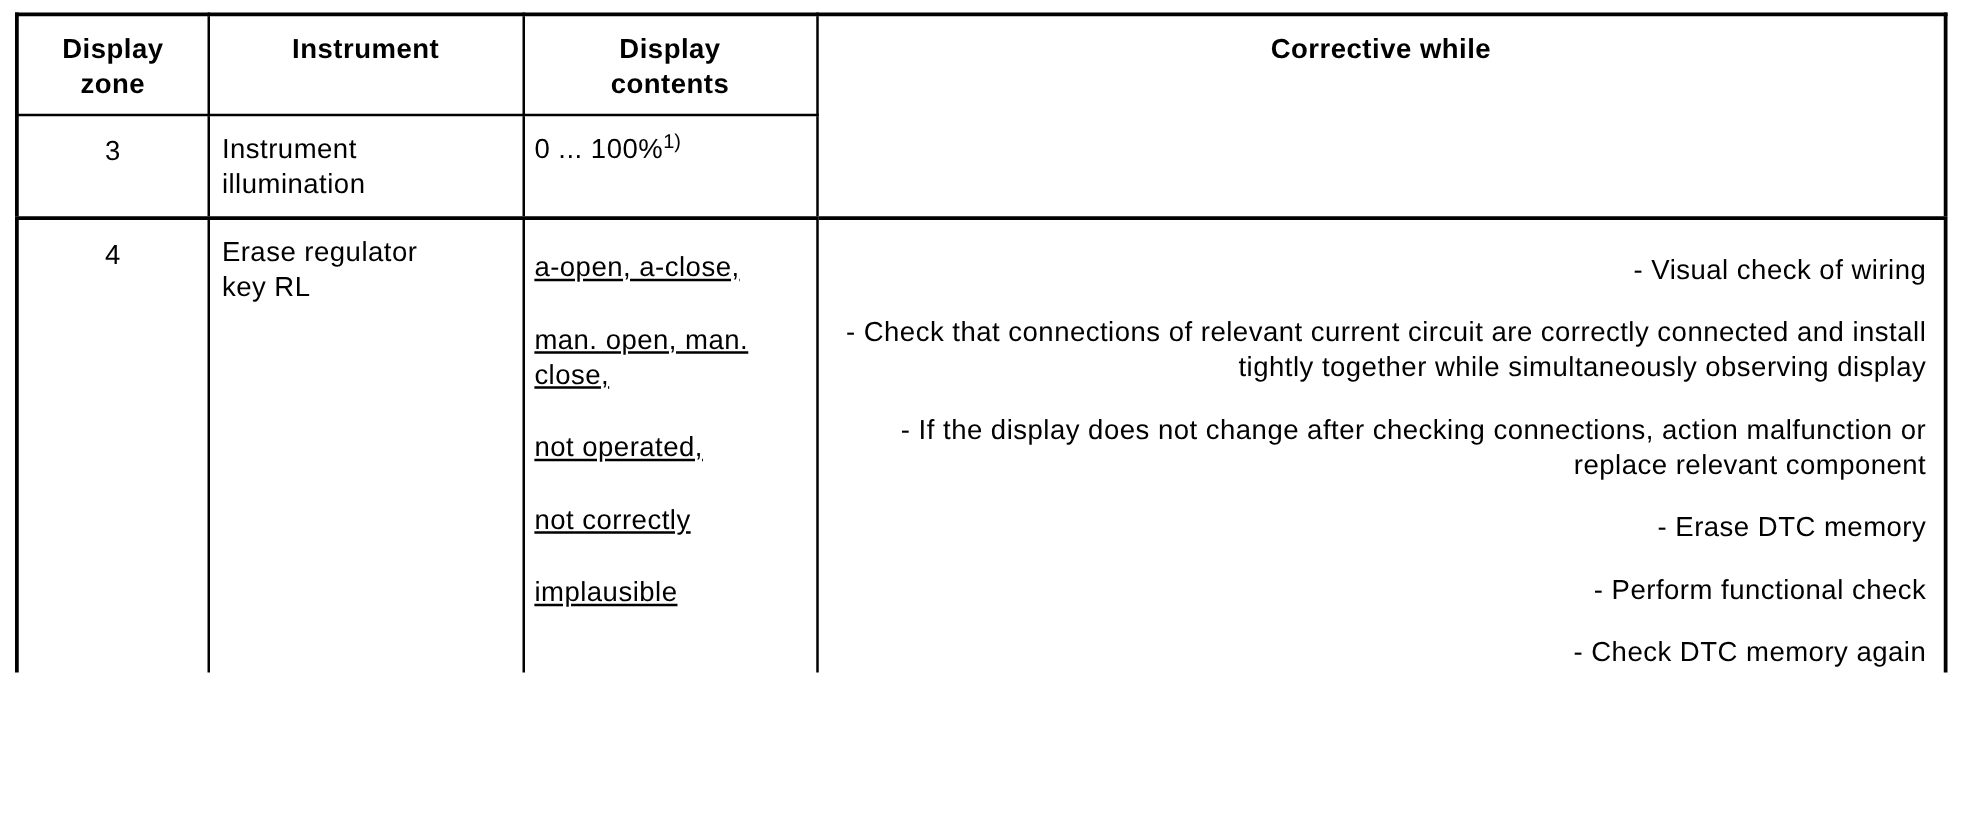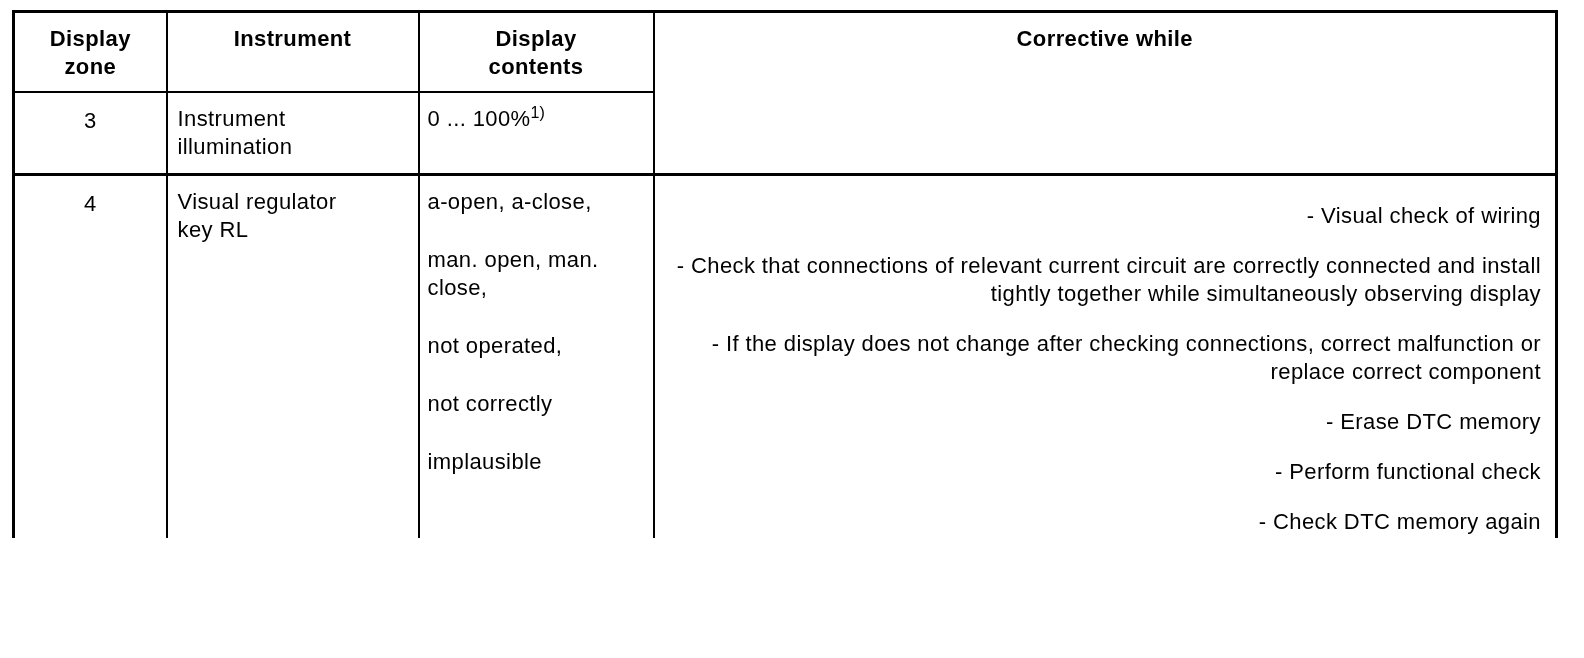--- a/index.html
+++ b/index.html
@@ -53,21 +53,22 @@
   td.cell-designation {
     white-space: pre-line;
     padding-left: 10px;
     padding-top: 12px;
   }
   td.cell-contents {
     text-align: left;
     padding-top: 12px;
   }
   td.cell-contents p {
-    margin: 0 0 30px 0;
+    margin: 12px 0 30px 0;
+    text-decoration: underline;
   }
   td.cell-corrective {
     padding: 26px 14px 0 16px;
     text-align: left;
   }
   td.cell-corrective p {
     margin: 0 0 22px 0;
     text-align: right;
   }
   sup.fn-ref {
@@ -113,33 +114,33 @@
 
     <tr class="row-zone-3">
       <td class="cell-zone">3</td>
       <td class="cell-designation">Instrument
 illumination</td>
       <td class="cell-contents"><span>0 ... 100%</span><sup class="fn-ref">1)</sup></td>
     </tr>
 
     <tr class="row-zone-4">
       <td class="cell-zone">4</td>
-      <td class="cell-designation">Visual regulator
+      <td class="cell-designation">Erase regulator
 key RL</td>
       <td class="cell-contents">
         <p>a-open, a-close,</p>
         <p>man. open, man. close,</p>
         <p>not operated,</p>
         <p>not correctly</p>
         <p>implausible</p>
       </td>
       <td class="cell-corrective">
         <p>- Visual check of wiring</p>
         <p>- Check that connections of relevant current circuit are correctly connected and install tightly together while simultaneously observing display</p>
-        <p>- If the display does not change after checking connections, correct malfunction or replace correct component</p>
+        <p>- If the display does not change after checking connections, action malfunction or replace relevant component</p>
         <p>- Erase DTC memory</p>
         <p>- Perform functional check</p>
         <p>- Check DTC memory again</p>
       </td>
     </tr>
   </tbody>
     </table>
 
 
 </div>

